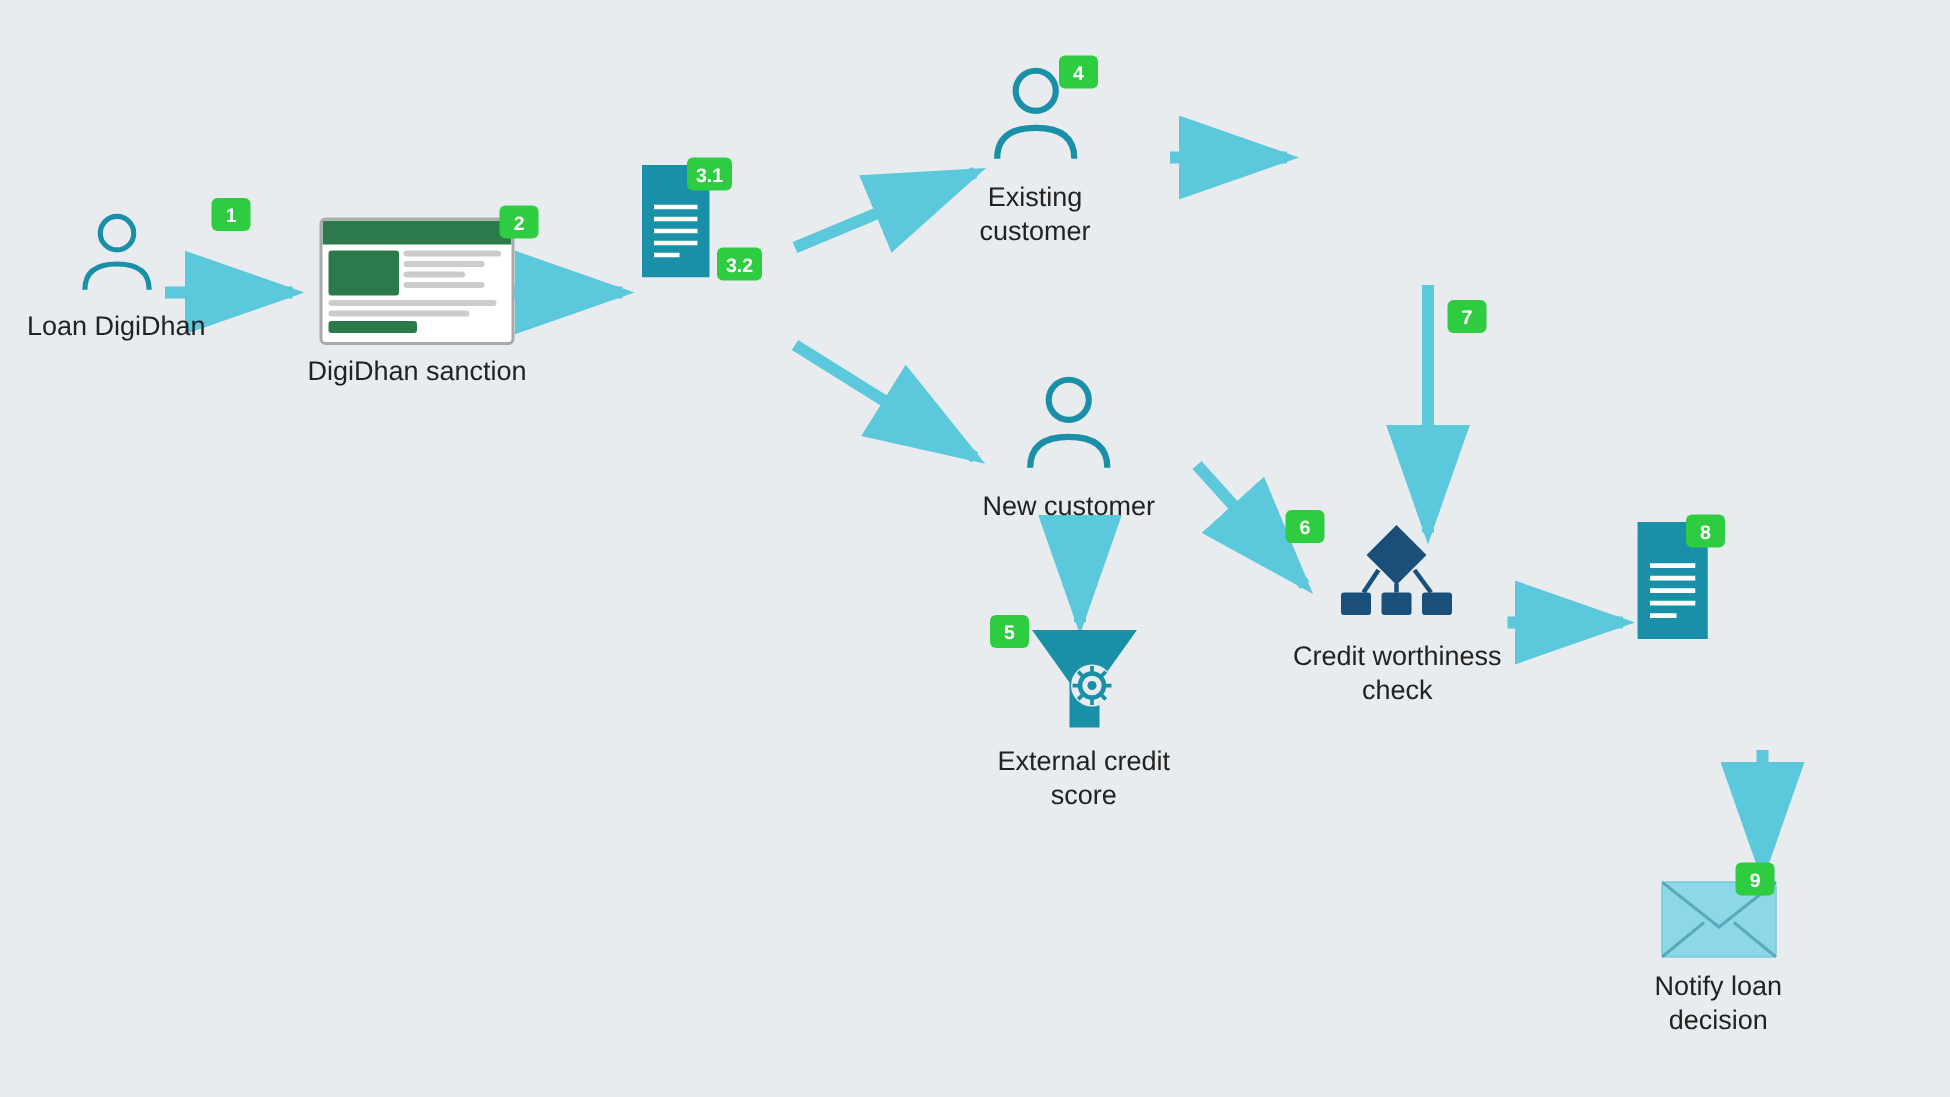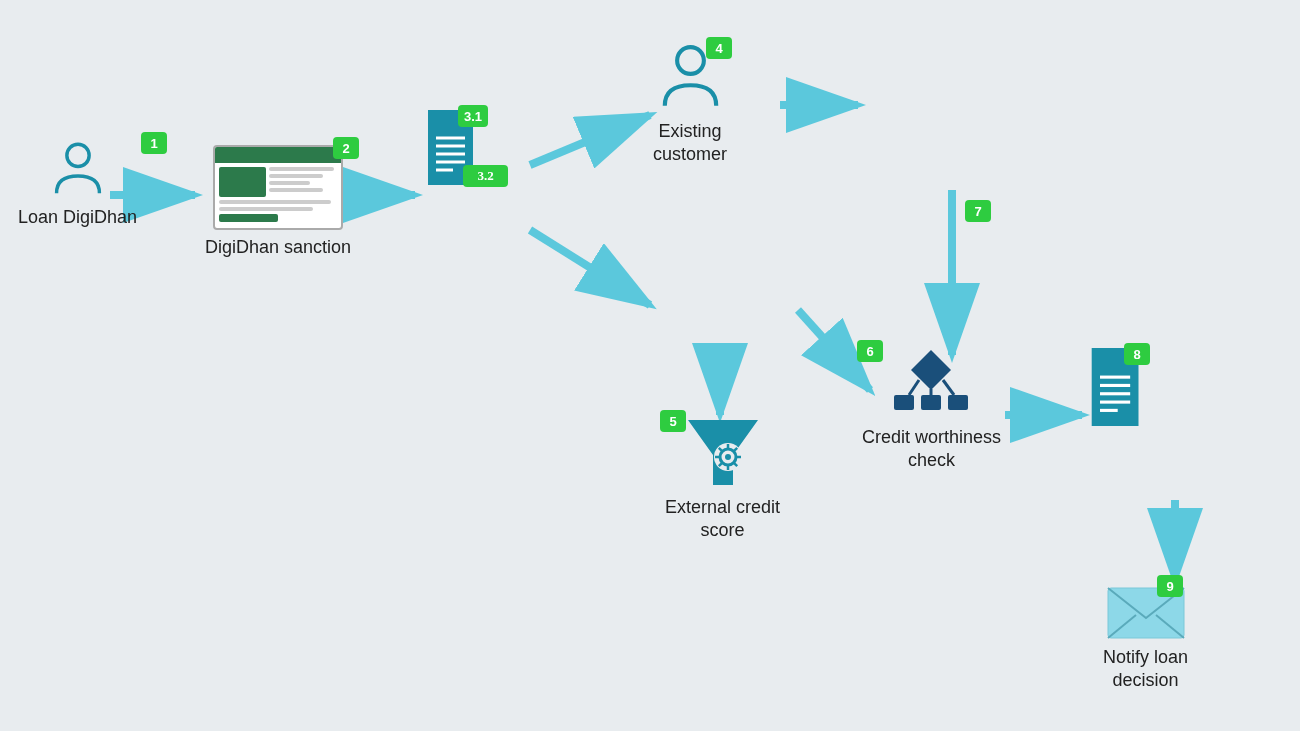--- a/index.html
+++ b/index.html
@@ -161,32 +161,39 @@
       <polygon points="45,0 45,12 55,12" fill="#0d6e85"></polygon>
       <line x1="18" y1="28" x2="47" y2="28" stroke="white" stroke-width="3"></line>
       <line x1="18" y1="36" x2="47" y2="36" stroke="white" stroke-width="3"></line>
       <line x1="18" y1="44" x2="47" y2="44" stroke="white" stroke-width="3"></line>
       <line x1="18" y1="52" x2="47" y2="52" stroke="white" stroke-width="3"></line>
       <line x1="18" y1="60" x2="35" y2="60" stroke="white" stroke-width="3"></line>
     </svg>
 
     <div class="badge" style="position:absolute;top:-5px;right:-10px;width:30px;">3.1</div>
 
-    <div class="badge" style="position:absolute;top:55px;right:-30px;width:45px;font-family:Liberation Serif, serif;">3.2</div>
+    <div class="badge" style="position:absolute;top:55px;right:-30px;width:30px;">3.2</div>
   </div>
 
   <div class="node" style="left:653px;top:42px;">
     <svg width="65" height="72" viewBox="0 0 60 70">
       <circle cx="30" cy="18" r="13" fill="none" stroke="#1a8fa8" stroke-width="4"></circle>
       <path d="M5 62 Q5 42 30 42 Q55 42 55 62" fill="none" stroke="#1a8fa8" stroke-width="4"></path>
     </svg>
     <div class="node-label">Existing<br>customer</div>
     <div class="badge" style="position:absolute;top:-5px;right:-5px;">4</div>
   </div>
 
+  <div class="node" style="left:655px;top:248px;">
+    <svg width="65" height="72" viewBox="0 0 60 70">
+      <circle cx="30" cy="18" r="13" fill="none" stroke="#1a8fa8" stroke-width="4"></circle>
+      <path d="M5 62 Q5 42 30 42 Q55 42 55 62" fill="none" stroke="#1a8fa8" stroke-width="4"></path>
+    </svg>
+    <div class="node-label">New customer</div>
+  </div>
 
 
   <div class="badge" style="position:absolute;left:965px;top:200px;">7</div>
 
   <div class="node" style="left:665px;top:415px;">
     <div style="position:relative;width:80px;height:75px;">
       <svg width="80" height="75" viewBox="0 0 80 75">
 
         <polygon points="5,5 75,5 50,40 50,70 30,70 30,40" fill="#1a8fa8"></polygon>
 

